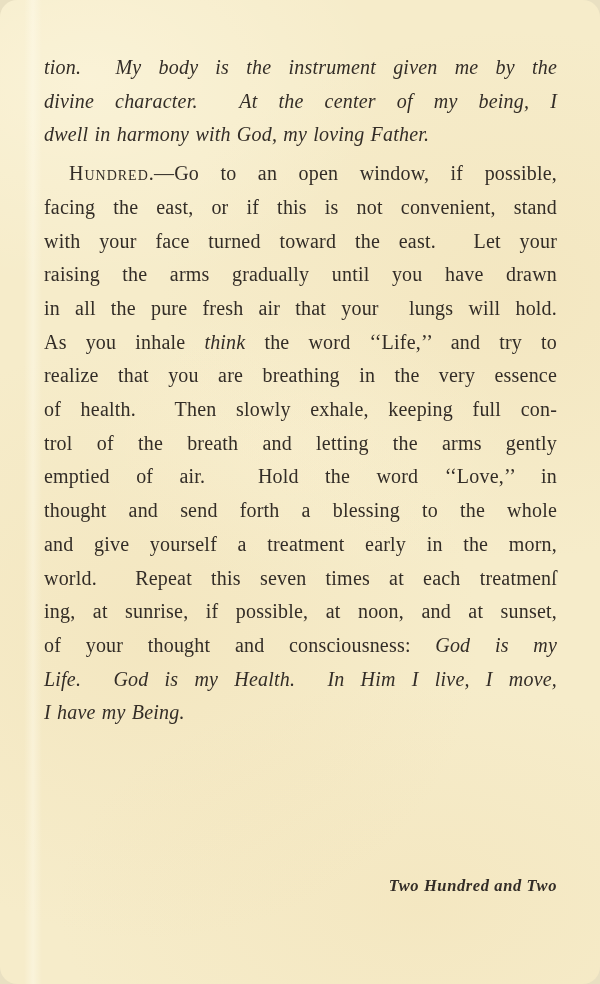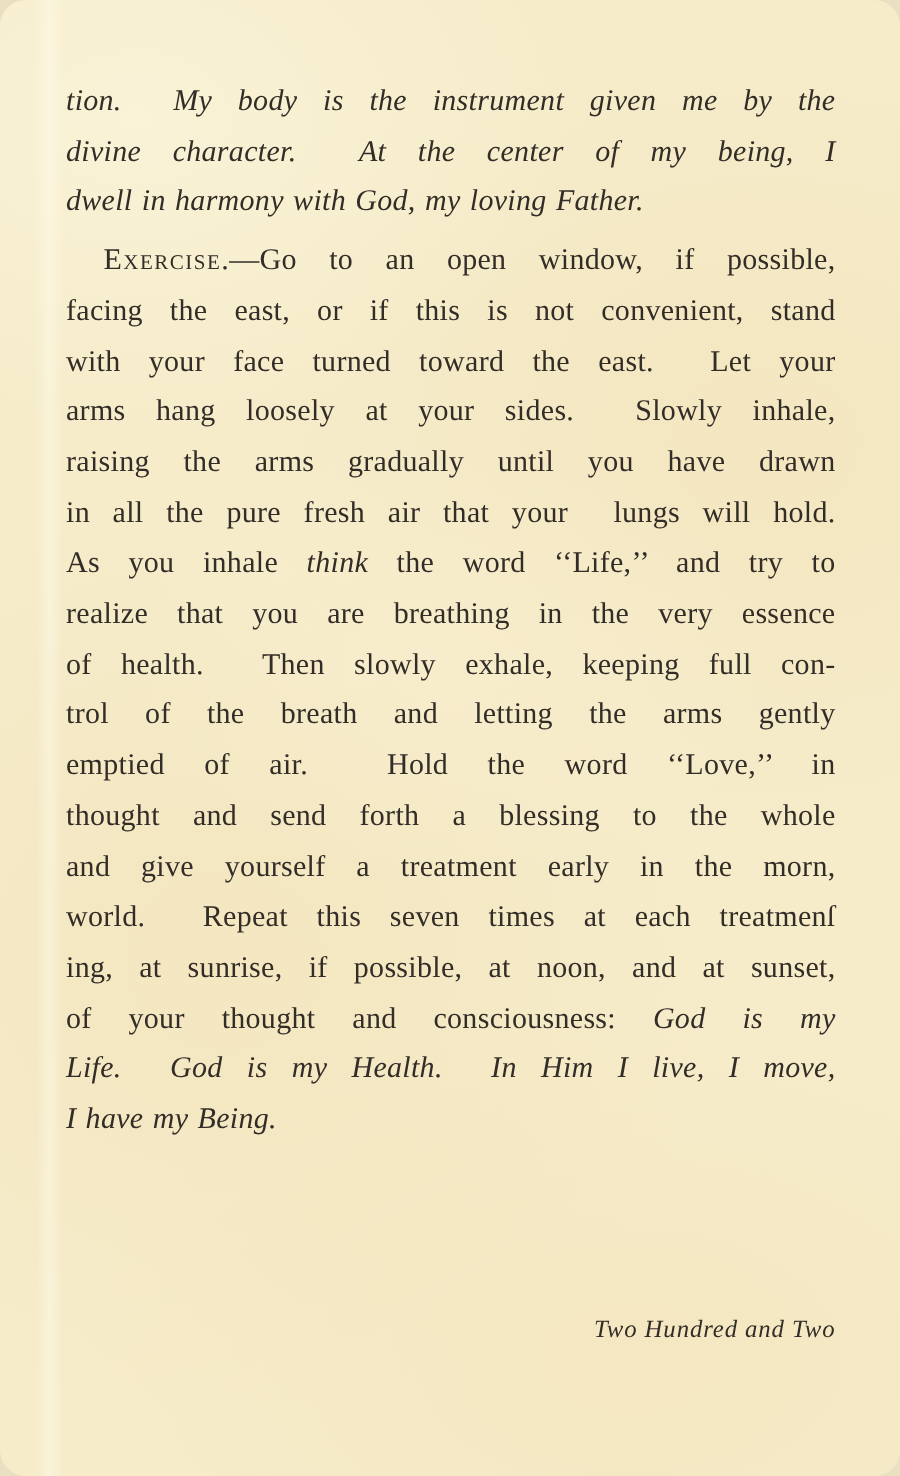--- a/index.html
+++ b/index.html
@@ -52,42 +52,41 @@
   .italic { font-style: italic; }
   .smallcaps {
     font-variant: small-caps;
     letter-spacing: 1px;
   }
   .page-number {
     position: absolute;
     top: 876px;
     right: 43px;
     font-size: 16.5px;
-    font-weight: normal;
+    font-weight: bold;
     font-style: italic;
     letter-spacing: 0.6px;
     color: var(--ink, #332d27);
   }
 </style>
 </head>
 <body>
 
 <div class="page">
   <div class="edge-light"></div>
   <div class="text-block">
       <div class="paragraph">
         <div class="line justify"><span class="italic">tion.&nbsp; My body is the instrument given me by the</span></div>
         <div class="line justify"><span class="italic">divine character.&nbsp; At the center of my being, I</span></div>
         <div class="line natural"><span class="italic">dwell in harmony with God, my loving Father.</span></div>
       </div>
       <div class="paragraph" style="margin-top: 5px;">
-        <div class="line justify" style="text-indent: 25px;"><span class="smallcaps">Exercise</span><span class="roman">.—Go to an open window, if possible,</span></div>
+        <div class="line justify" style="text-indent: 25px;"><span class="smallcaps">Hundred</span><span class="roman">.—Go to an open window, if possible,</span></div>
         <div class="line justify"><span class="roman">facing the east, or if this is not convenient, stand</span></div>
         <div class="line justify"><span class="roman">with your face turned toward the east.&nbsp; Let your</span></div>
-        <div class="line justify"><span class="roman">arms hang loosely at your sides.&nbsp; Slowly inhale,</span></div>
         <div class="line justify"><span class="roman">raising the arms gradually until you have drawn</span></div>
         <div class="line justify"><span class="roman">in all the pure fresh air that your&nbsp; lungs will hold.</span></div>
         <div class="line justify"><span class="roman">As you inhale </span><span class="italic">think</span><span class="roman"> the word ‘‘Life,’’ and try to</span></div>
         <div class="line justify"><span class="roman">realize that you are breathing in the very essence</span></div>
         <div class="line justify"><span class="roman">of health.&nbsp; Then slowly exhale, keeping full con-</span></div>
         <div class="line justify"><span class="roman">trol of the breath and letting the arms gently</span></div>
         <div class="line justify"><span class="roman">emptied of air.&nbsp; Hold the word ‘‘Love,’’ in</span></div>
         <div class="line justify"><span class="roman">thought and send forth a blessing to the whole</span></div>
         <div class="line justify"><span class="roman">and give yourself a treatment early in the morn,</span></div>
         <div class="line justify"><span class="roman">world.&nbsp; Repeat this seven times at each treatmenſ</span></div>

